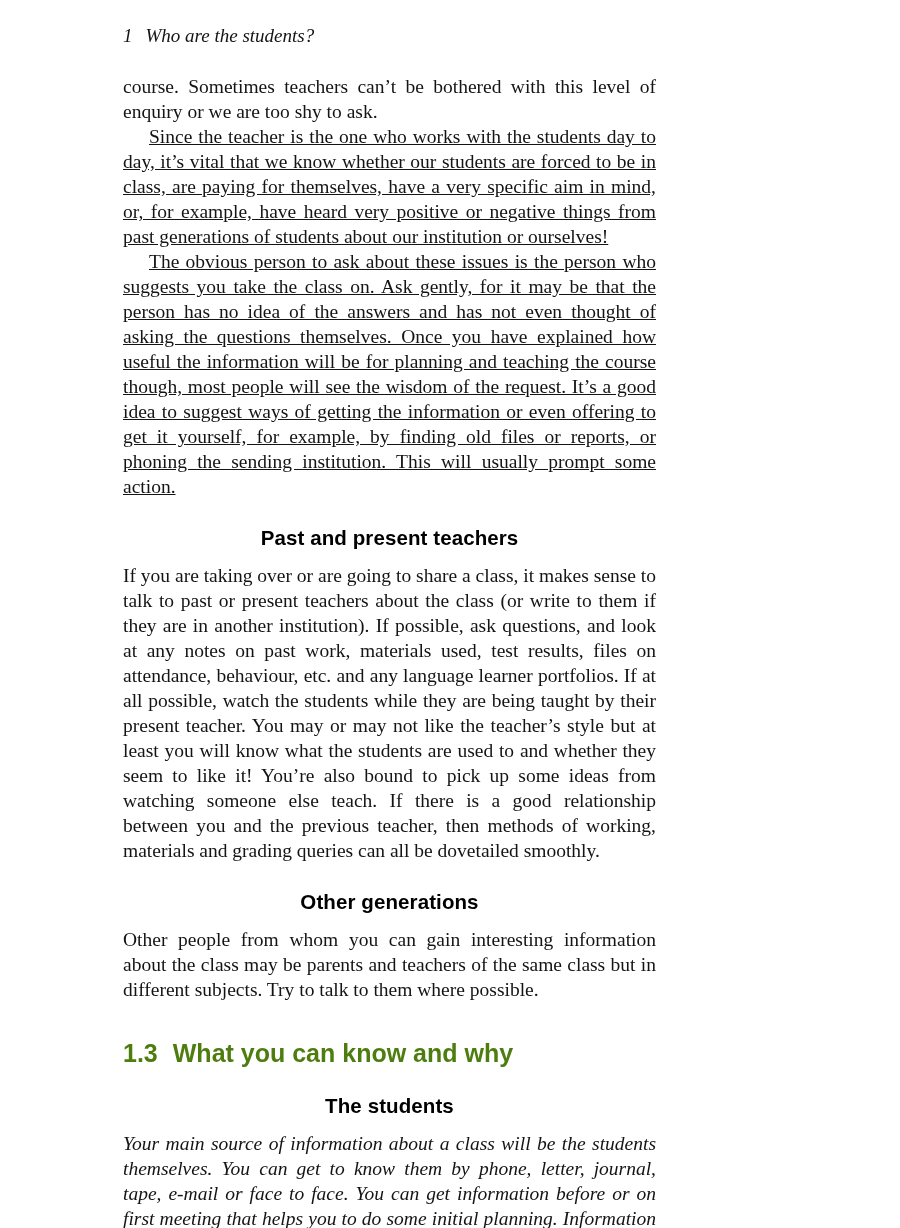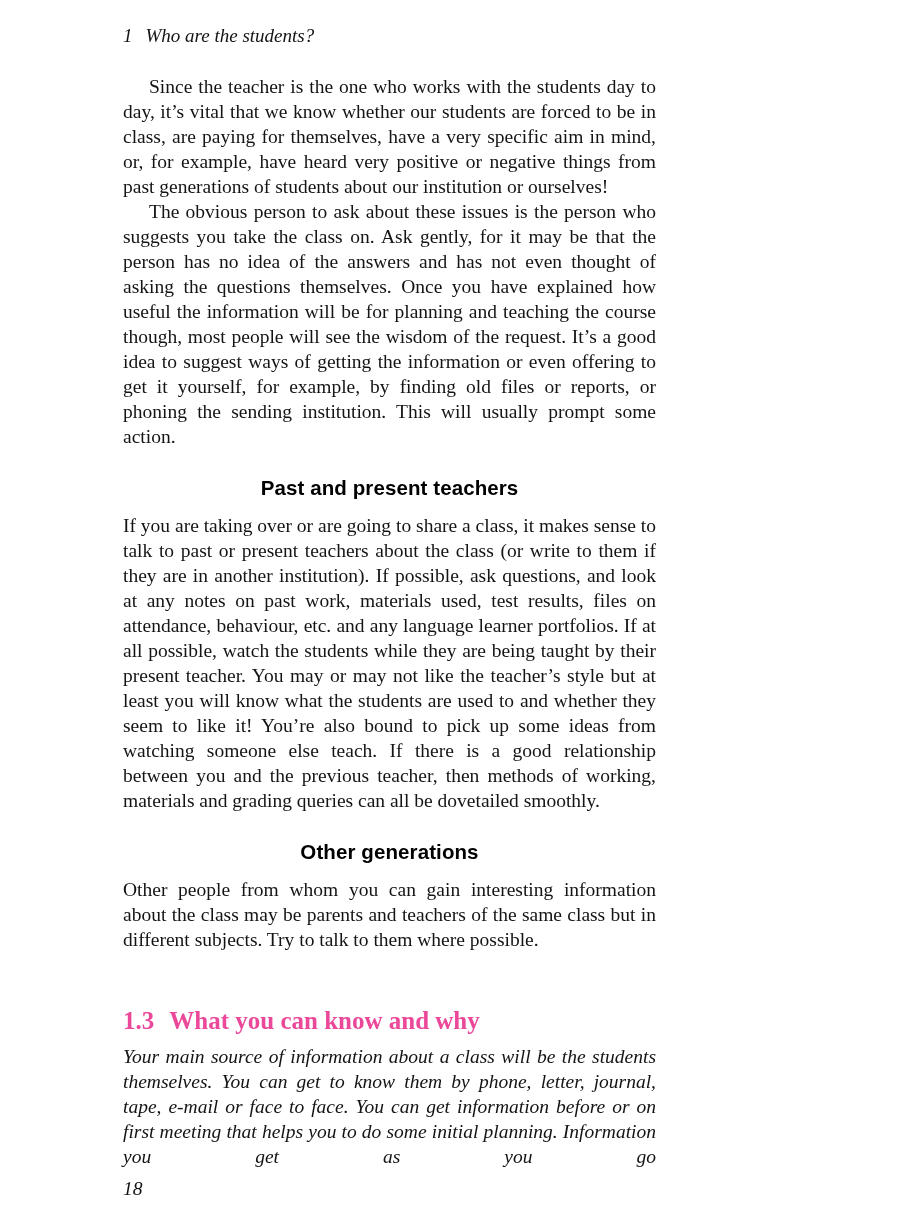--- a/index.html
+++ b/index.html
@@ -32,42 +32,43 @@
   p.body {
     font-family: "Liberation Serif", serif;
     font-size: 19.5px;
     line-height: 25px;
     text-align: justify;
     margin: 0;
     color: #141414;
   }
   p.body.indent {
     text-indent: 26px;
+    text-decoration: underline;
   }
   p.body.runover {
     text-align-last: justify;
     font-style: italic;
   }
   h2.sect {
     font-family: "Liberation Sans", sans-serif;
     font-weight: 700;
     font-size: 20.5px;
     line-height: 24px;
     margin: 27px 0 13px 0;
     color: #000000;
     letter-spacing: 0.1px;
     text-align: center;
   }
   h1.main {
-    font-family: Liberation Serif, serif;
+    font-family: Liberation Sans, sans-serif;
     font-weight: 700;
     font-size: 25px;
     line-height: 28px;
-    margin: 55px 0 9px 0;
-    color: #ec4899;
+    margin: 37px 0 9px 0;
+    color: #4d7c0f;
   }
   h1.main .num {
     display: inline-block;
     margin-right: 15px;
   }
   .page-number {
     font-family: "Liberation Serif", serif;
     font-size: 19.5px;
     line-height: 25px;
     margin-top: 7px;
@@ -77,35 +78,37 @@
 </style>
 </head>
 <body>
 
 <div class="page">
 
   <div class="running-header">
     <span class="chap-num">1</span><span>Who are the students?</span>
   </div>
 
+  <p class="body">course. Sometimes teachers can’t be bothered with this level of enquiry or we are too shy to ask.</p>
 
   <p class="body indent">Since the teacher is the one who works with the students day to day, it’s vital that we know whether our students are forced to be in class, are paying for themselves, have a very specific aim in mind, or, for example, have heard very positive or negative things from past generations of students about our institution or ourselves!</p>
 
   <p class="body indent">The obvious person to ask about these issues is the person who suggests you take the class on. Ask gently, for it may be that the person has no idea of the answers and has not even thought of asking the questions themselves. Once you have explained how useful the information will be for planning and teaching the course though, most people will see the wisdom of the request. It’s a good idea to suggest ways of getting the information or even offering to get it yourself, for example, by finding old files or reports, or phoning the sending institution. This will usually prompt some action.</p>
 
   <h2 class="sect">Past and present teachers</h2>
 
   <p class="body">If you are taking over or are going to share a class, it makes sense to talk to past or present teachers about the class (or write to them if they are in another institution). If possible, ask questions, and look at any notes on past work, materials used, test results, files on attendance, behaviour, etc. and any language learner portfolios. If at all possible, watch the students while they are being taught by their present teacher. You may or may not like the teacher’s style but at least you will know what the students are used to and whether they seem to like it! You’re also bound to pick up some ideas from watching someone else teach. If there is a good relationship between you and the previous teacher, then methods of working, materials and grading queries can all be dovetailed smoothly.</p>
 
   <h2 class="sect">Other generations</h2>
 
   <p class="body">Other people from whom you can gain interesting information about the class may be parents and teachers of the same class but in different subjects. Try to talk to them where possible.</p>
 
   <h1 class="main">
     <span class="num">1.3</span><span>What you can know and why</span>
   </h1>
 
+  <h2 class="sect">The students</h2>
 
   <p class="body runover">Your main source of information about a class will be the students themselves. You can get to know them by phone, letter, journal, tape, e-mail or face to face. You can get information before or on first meeting that helps you to do some initial planning. Information you get as you go</p>
 
   <div class="page-number">18</div>
 
 </div>
 
 </body></html>

